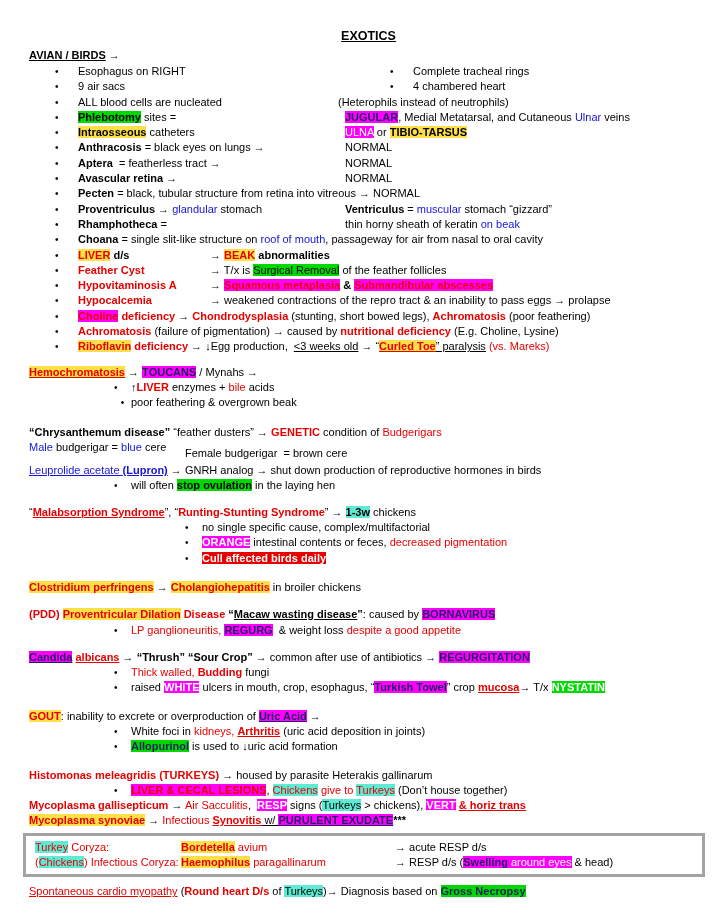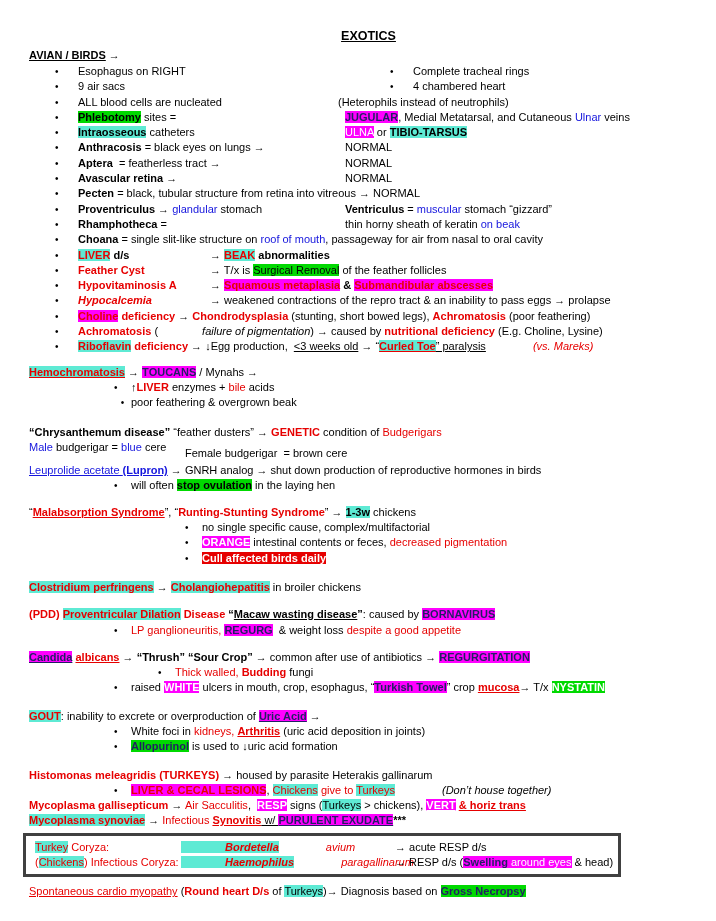--- a/index.html
+++ b/index.html
@@ -10,32 +10,32 @@
   }
   .line{position:relative;height:15.3px;line-height:15.3px;font-size:11px;white-space:nowrap;}
   .title{text-align:center;font-size:12.5px;height:19px;line-height:19px;}
   .h{font-size:11px;height:18px;line-height:18px;}
   .col{white-space:pre;}
   .col.abs{position:absolute;top:0;}
   .blt{display:inline-block;width:23px;font-size:10px;}
   .b2 .blt,.b3 .blt{width:17px;}
   .seg{white-space:pre;}
   .b{font-weight:700;}
-  .i{font-style:italic;padding-left:44px;}
+  .i{}
   .u{text-decoration:underline;}
   .r{color:#e60000;}
   .bl{color:#1515dd;}
   .w{color:#ffffff;}
   .d{color:#221e63;}
-  .hlY{background:#5eead4;}
+  .hlY{background:#fde047;}
   .hlM{background:#ff00ff;}
   .hlG{background:#00d900;}
   .hlC{background:#5eead4;}
   .hlR{background:#e60000;}
-  .box{border:3px solid #404040;margin-left:-6px;width:598px;box-sizing:border-box;padding:4px 6px 4px 9px;}
+  .box{border:3px solid #a3a3a3;margin-left:-6px;width:682px;box-sizing:border-box;padding:4px 6px 4px 9px;}
 </style>
 </head>
 <body>
 
 <div class="page">
   <div id="doc">
       <div class="line title"><span class="col"><span class="seg b u">EXOTICS</span></span></div>
       <div class="line h"><span class="col"><span class="seg b u">AVIAN / BIRDS</span><span class="seg b"> →</span></span></div>
       <div class="line b1">
         <span class="col abs" style="left: 26px;"><span class="blt">•</span><span class="seg">Esophagus on RIGHT</span></span>
@@ -89,21 +89,21 @@
       </div>
       <div class="line b1">
         <span class="col abs" style="left: 26px;"><span class="blt">•</span><span class="seg b r">Feather Cyst</span></span>
         <span class="col abs" style="left: 181px;"><span class="seg">→ T/x is </span><span class="seg hlG">Surgical Removal</span><span class="seg"> of the feather follicles</span></span>
       </div>
       <div class="line b1">
         <span class="col abs" style="left: 26px;"><span class="blt">•</span><span class="seg b r">Hypovitaminosis A</span></span>
         <span class="col abs" style="left: 181px;"><span class="seg">→ </span><span class="seg b r hlM">Squamous metaplasia</span><span class="seg b"> &amp; </span><span class="seg b r hlM">Submandibular abscesses</span></span>
       </div>
       <div class="line b1">
-        <span class="col abs" style="left: 26px; font-style: italic;"><span class="blt">•</span><span class="seg b r">Hypocalcemia</span></span>
+        <span class="col abs" style="left: 26px;"><span class="blt">•</span><span class="seg b r">Hypocalcemia</span></span>
         <span class="col abs" style="left: 181px;"><span class="seg">→ weakened contractions of the repro tract &amp; an inability to pass eggs → prolapse</span></span>
       </div>
       <div class="line b1">
         <span class="col abs" style="left: 26px;"><span class="blt">•</span><span class="seg b r hlM">Choline</span><span class="seg b r"> deficiency</span><span class="seg"> → </span><span class="seg b r">Chondrodysplasia</span><span class="seg"> (stunting, short bowed legs), </span><span class="seg b r">Achromatosis</span><span class="seg"> (poor feathering)</span></span>
       </div>
       <div class="line b1">
         <span class="col abs" style="left: 26px;"><span class="blt">•</span><span class="seg b r">Achromatosis</span><span class="seg"> (</span><span class="seg i">failure of pigmentation</span><span class="seg">) → caused by </span><span class="seg b r">nutritional deficiency</span><span class="seg"> (E.g. Choline, Lysine)</span></span>
       </div>
       <div class="line b1">
         <span class="col abs" style="left: 26px;"><span class="blt">•</span><span class="seg b r hlY">Riboflavin</span><span class="seg b r"> deficiency</span><span class="seg"> → ↓Egg production,  </span><span class="seg u">&lt;3 weeks old</span><span class="seg"> → “</span><span class="seg b r hlY u">Curled Toe</span><span class="seg u">” paralysis</span><span class="seg"> </span><span class="seg r i">(vs. Mareks)</span></span>
@@ -141,21 +141,21 @@
       <div style="height: 14px;"></div>
       <div class="line p"><span class="col"><span class="seg b r hlY">Clostridium perfringens</span><span class="seg"> → </span><span class="seg b r hlY">Cholangiohepatitis</span><span class="seg"> in broiler chickens</span></span></div>
       <div style="height: 12px;"></div>
       <div class="line p"><span class="col"><span class="seg b r">(PDD)</span><span class="seg"> </span><span class="seg b r hlY">Proventricular Dilation</span><span class="seg b r"> Disease</span><span class="seg b"> “</span><span class="seg b u">Macaw wasting disease</span><span class="seg b">”</span><span class="seg">: caused by </span><span class="seg b d hlM">BORNAVIRUS</span></span></div>
       <div class="line b2">
         <span class="col abs" style="left: 85px;"><span class="blt">•</span><span class="seg r">LP ganglioneuritis, </span><span class="seg b d hlM">REGURG</span><span class="seg">  &amp; weight loss </span><span class="seg r">despite a good appetite</span></span>
       </div>
       <div style="height: 12px;"></div>
       <div class="line p"><span class="col"><span class="seg b d hlM u">Candida</span><span class="seg"> </span><span class="seg b r u">albicans</span><span class="seg"> → </span><span class="seg b">“Thrush” “Sour Crop”</span><span class="seg"> → common after use of antibiotics → </span><span class="seg b d hlM">REGURGITATION</span></span></div>
       <div class="line b2">
-        <span class="col abs" style="left: 85px; margin-left: 44px;"><span class="blt">•</span><span class="seg r">Thick walled, </span><span class="seg b r">Budding</span><span class="seg"> fungi</span></span>
+        <span class="col abs" style="left: 85px;"><span class="blt">•</span><span class="seg r">Thick walled, </span><span class="seg b r">Budding</span><span class="seg"> fungi</span></span>
       </div>
       <div class="line b2">
         <span class="col abs" style="left: 85px;"><span class="blt">•</span><span class="seg">raised </span><span class="seg b w hlM">WHITE</span><span class="seg"> ulcers in mouth, crop, esophagus, “</span><span class="seg b d hlM">Turkish Towel</span><span class="seg">” crop </span><span class="seg b r u">mucosa</span><span class="seg">→ T/x </span><span class="seg b w hlG">NYSTATIN</span></span>
       </div>
       <div style="height: 13px;"></div>
       <div class="line p"><span class="col"><span class="seg b r hlY">GOUT</span><span class="seg">: inability to excrete or overproduction of </span><span class="seg b d hlM u">Uric Acid</span><span class="seg"> →</span></span></div>
       <div class="line b2">
         <span class="col abs" style="left: 85px;"><span class="blt">•</span><span class="seg">White foci in </span><span class="seg r">kidneys,</span><span class="seg"> </span><span class="seg b r u">Arthritis</span><span class="seg"> (uric acid deposition in joints)</span></span>
       </div>
       <div class="line b2">

